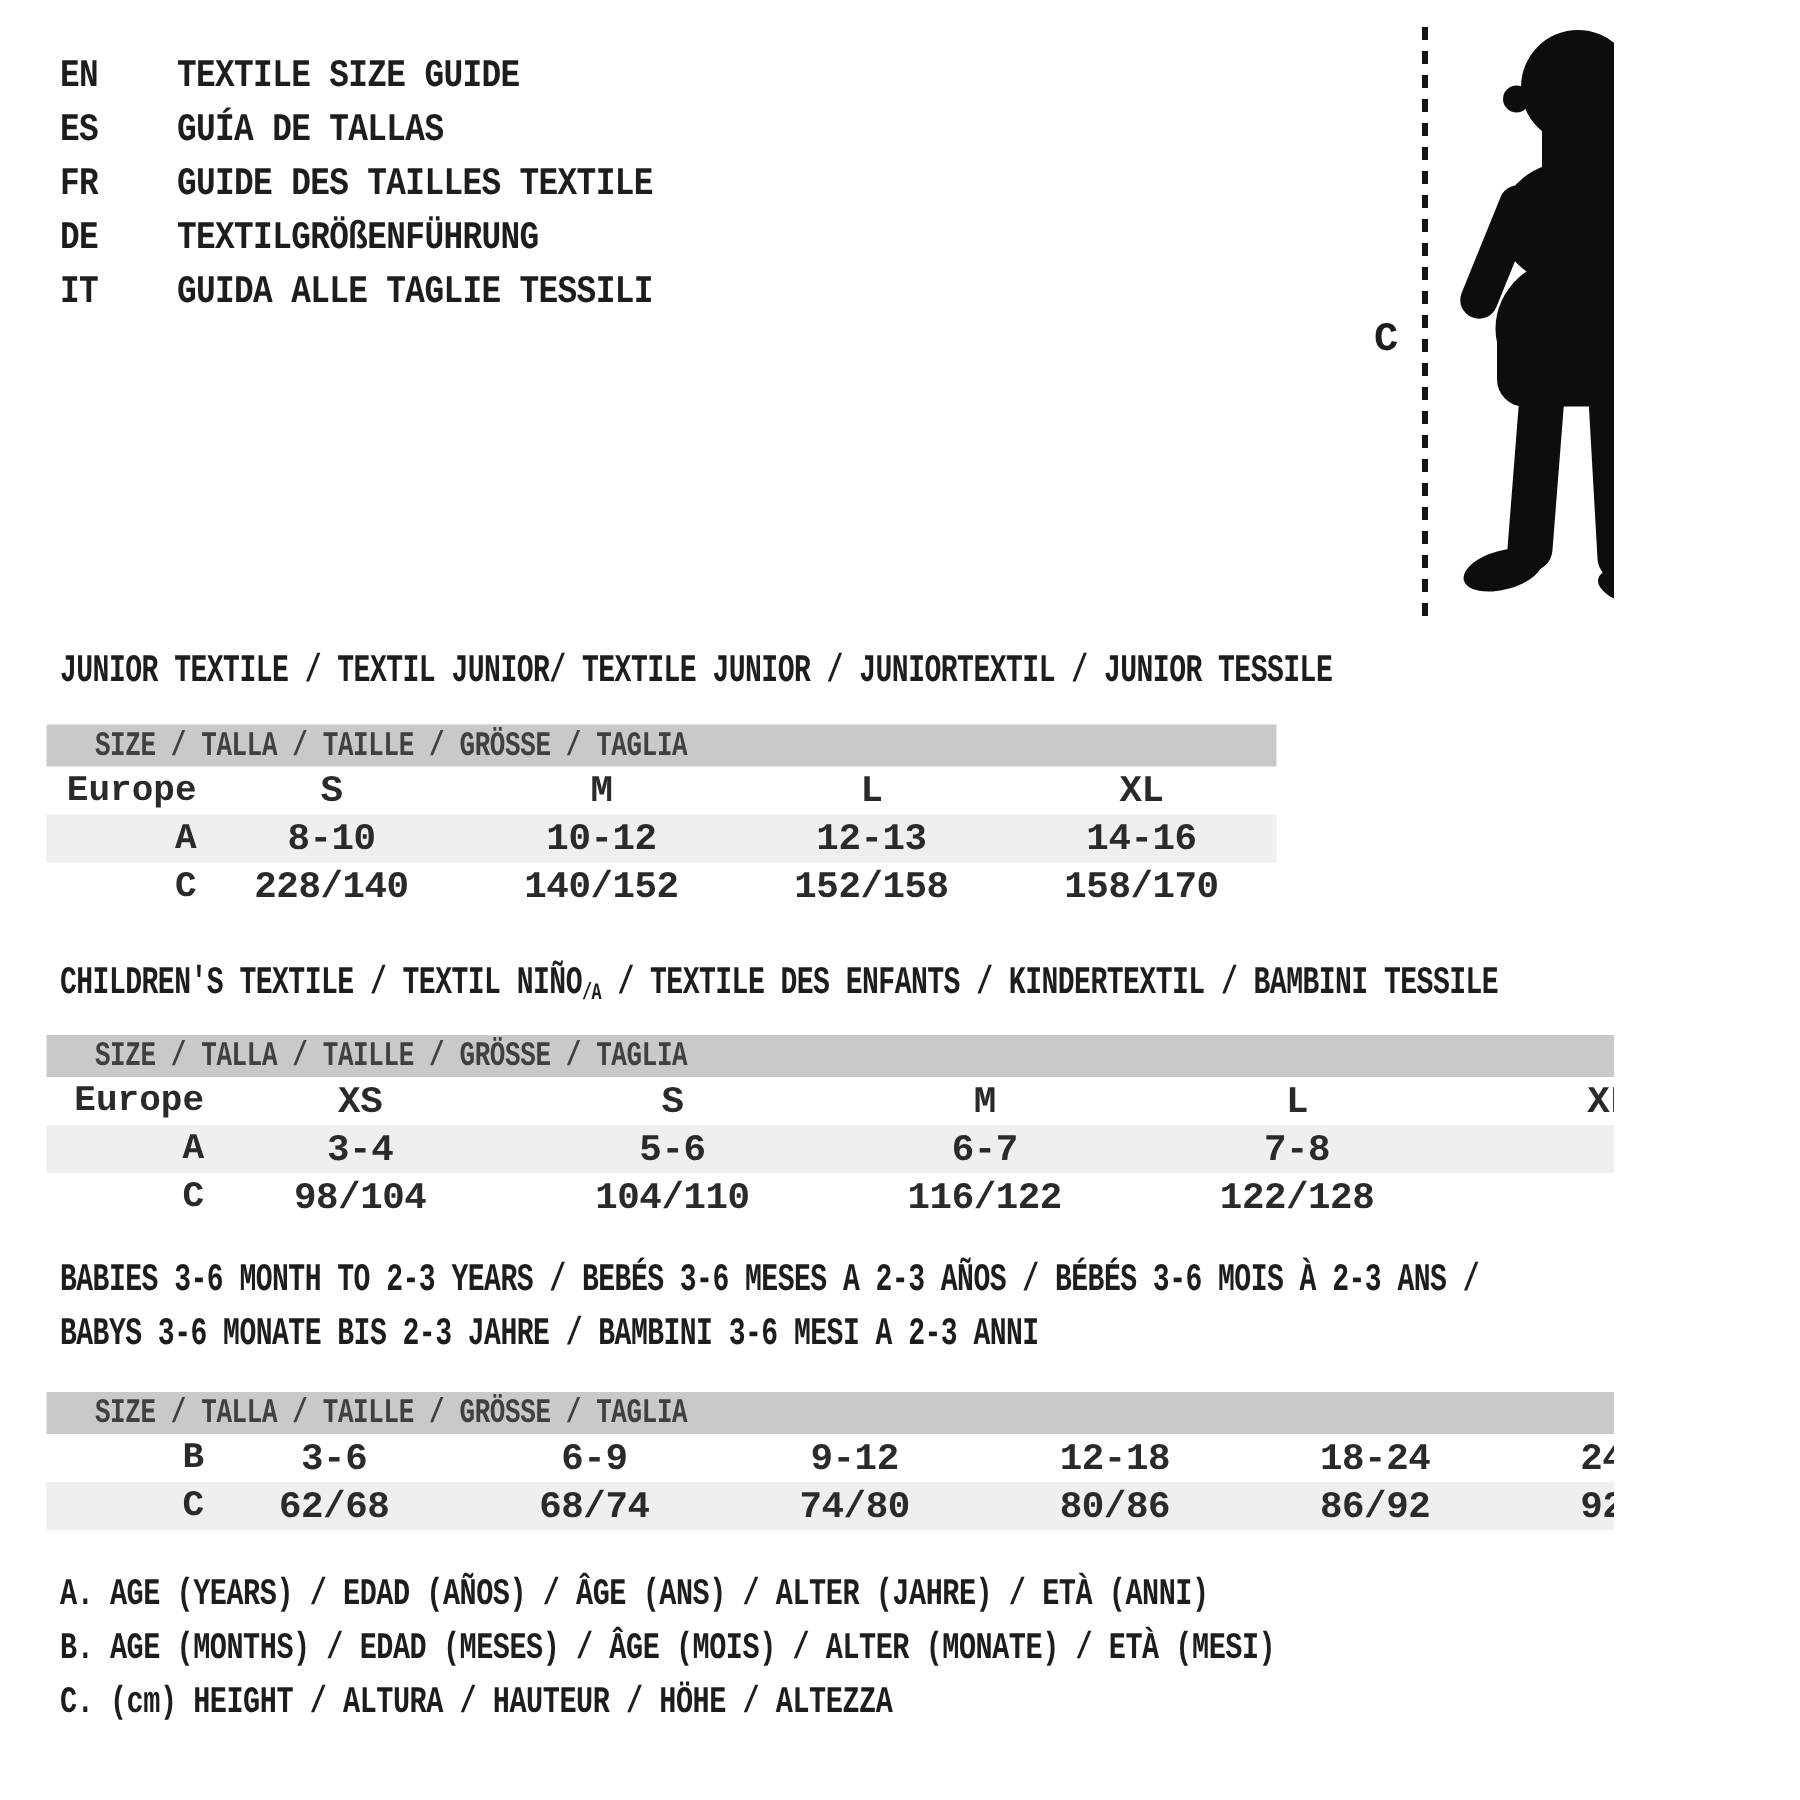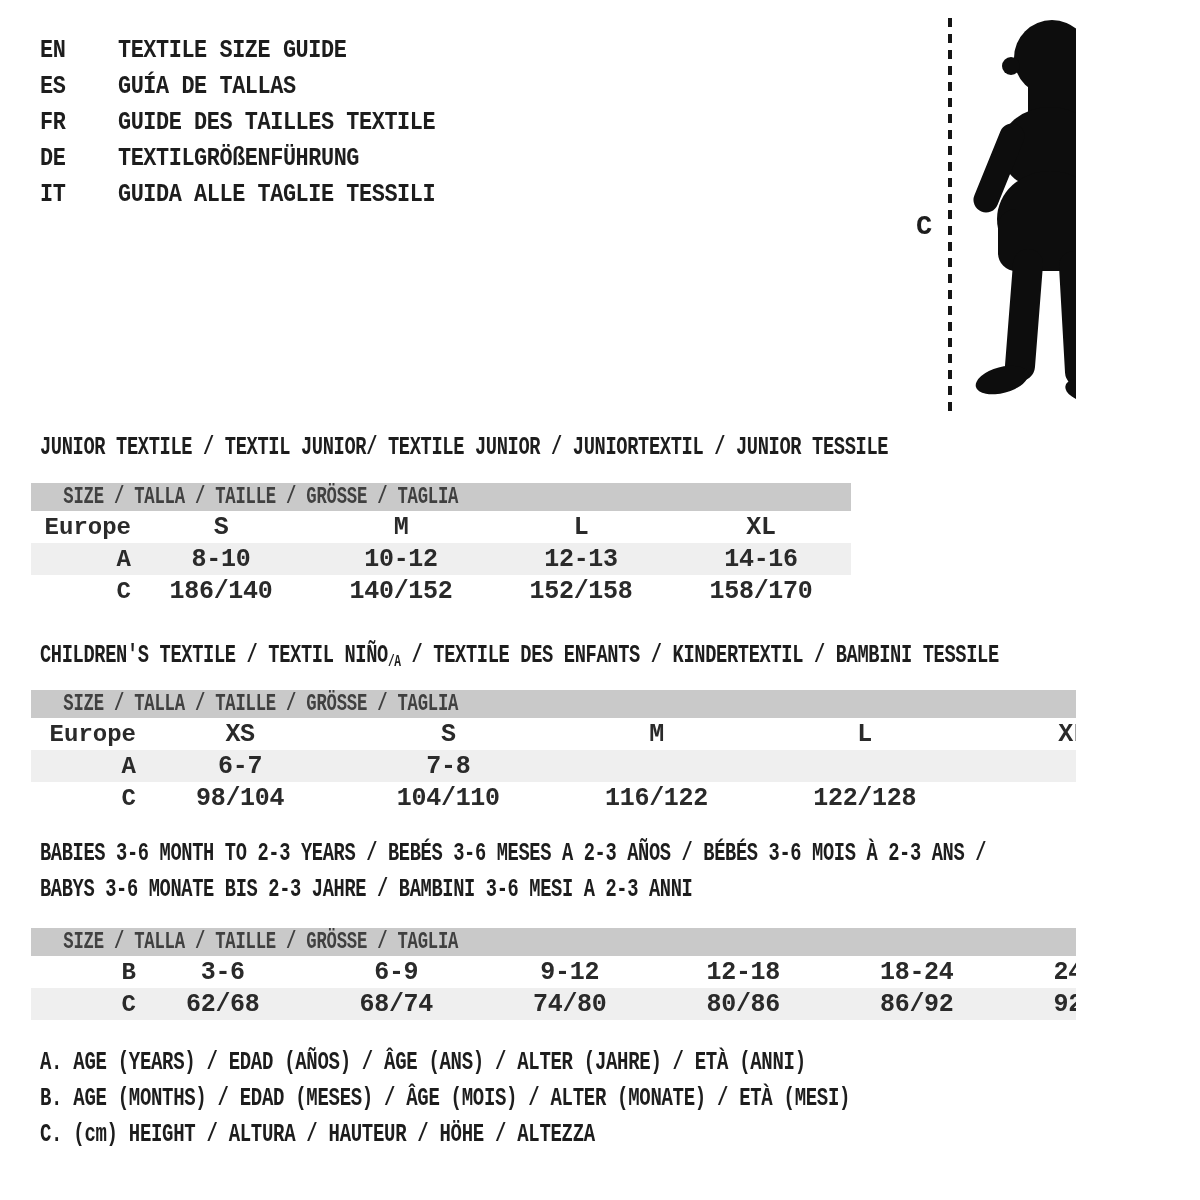--- a/index.html
+++ b/index.html
@@ -109,21 +109,21 @@
     </div>
     <div class="trow shaded">
       <span class="lab">A</span>
       <span class="val">8-10</span>
       <span class="val">10-12</span>
       <span class="val">12-13</span>
       <span class="val">14-16</span>
     </div>
     <div class="trow">
       <span class="lab">C</span>
-      <span class="val">186/140</span>
+      <span class="val">228/140</span>
       <span class="val">140/152</span>
       <span class="val">152/158</span>
       <span class="val">158/170</span>
     </div>
   </div>
 
   <div class="section-title" style="top:640px;">
     <span>CHILDREN'S TEXTILE / TEXTIL NIÑO</span><span class="title-sub">/A</span><span> / TEXTILE DES ENFANTS / KINDERTEXTIL / BAMBINI TESSILE</span>
   </div>
   <div class="tbl children-tbl" style="top:690px; width:1146px;">
@@ -133,20 +133,22 @@
     <div class="trow">
       <span class="lab">Europe</span>
       <span class="val">XS</span>
       <span class="val">S</span>
       <span class="val">M</span>
       <span class="val">L</span>
       <span class="val">XL</span>
     </div>
     <div class="trow shaded">
       <span class="lab">A</span>
+      <span class="val">3-4</span>
+      <span class="val">5-6</span>
       <span class="val">6-7</span>
       <span class="val">7-8</span>
     </div>
     <div class="trow">
       <span class="lab">C</span>
       <span class="val">98/104</span>
       <span class="val">104/110</span>
       <span class="val">116/122</span>
       <span class="val">122/128</span>
     </div>

